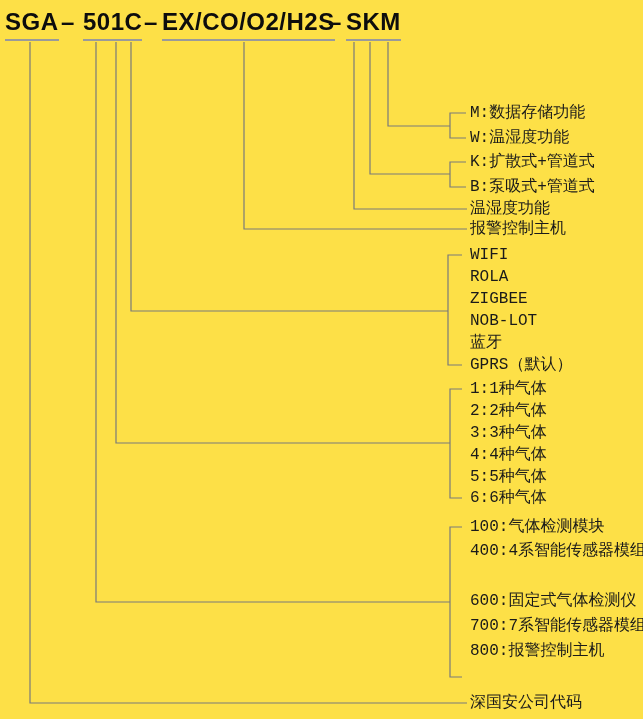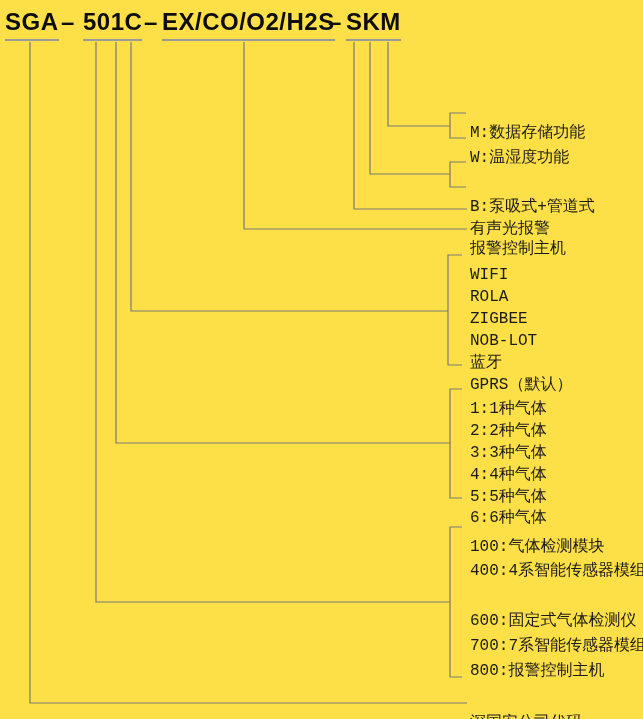--- a/index.html
+++ b/index.html
@@ -34,21 +34,20 @@
   
   .lbl {
     position: absolute;
     left: 470px;
     height: 22px;
     line-height: 22px;
     font-family: "Liberation Mono", "DejaVu Sans Mono", monospace;
     font-size: 16px;
     color: #1a1a1a;
     white-space: nowrap;
-    margin-top: 20px;
   }
 </style>
 </head>
 <body>
 
 <div id="stage">
 
   <svg id="lines" width="643" height="719" viewBox="0 0 643 719" fill="none" stroke="#7a7a7a" stroke-width="1.2">
 
     <path d="M388,42 V126 H450"></path>
@@ -79,23 +78,24 @@
     <span class="seg" style="left:83px"><span class="u">50</span><span class="u">1</span><span class="u">C</span></span>
     <span class="seg dash" style="left:144px">–</span>
     <span class="seg" style="left:162px"><span class="u">EX/CO/O2/H2S</span></span>
     <span class="seg dash" style="left:328px">–</span>
     <span class="seg" style="left:346px"><span class="u">S</span><span class="u">K</span><span class="u">M</span></span>
   </div>
 
   <div class="lbl" style="top:102px">M:数据存储功能</div>
   <div class="lbl" style="top:127px">W:温湿度功能</div>
 
+  <div class="lbl" style="top:151px">K:扩散式+管道式</div>
   <div class="lbl" style="top:176px">B:泵吸式+管道式</div>
 
-  <div class="lbl" style="top:198px">有声光报警</div>
+  <div class="lbl" style="top:198px">温湿度功能</div>
   <div class="lbl" style="top:218px">报警控制主机</div>
 
   <div class="lbl" style="top:244px">WIFI</div>
   <div class="lbl" style="top:266px">ROLA</div>
   <div class="lbl" style="top:288px">ZIGBEE</div>
   <div class="lbl" style="top:310px">NOB-LOT</div>
   <div class="lbl" style="top:332px">蓝牙</div>
   <div class="lbl" style="top:354px">GPRS（默认）</div>
 
   <div class="lbl" style="top:378px">1:1种气体</div>

